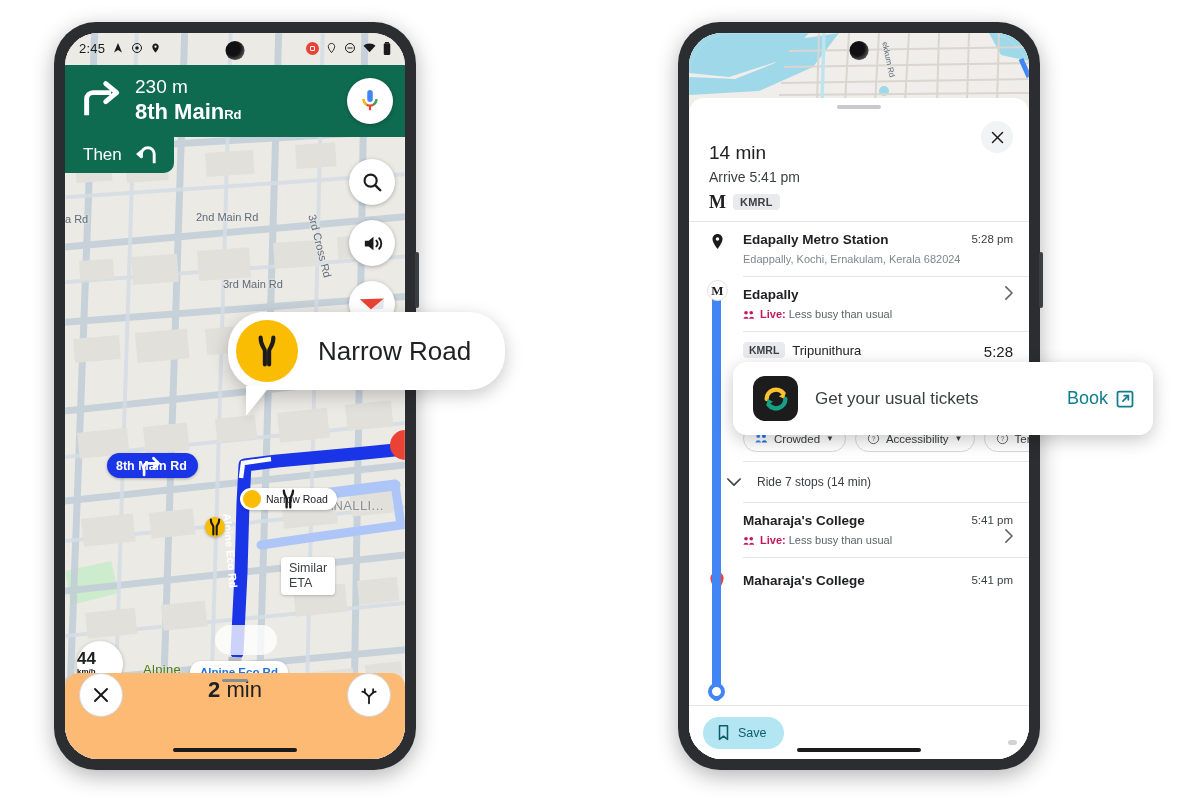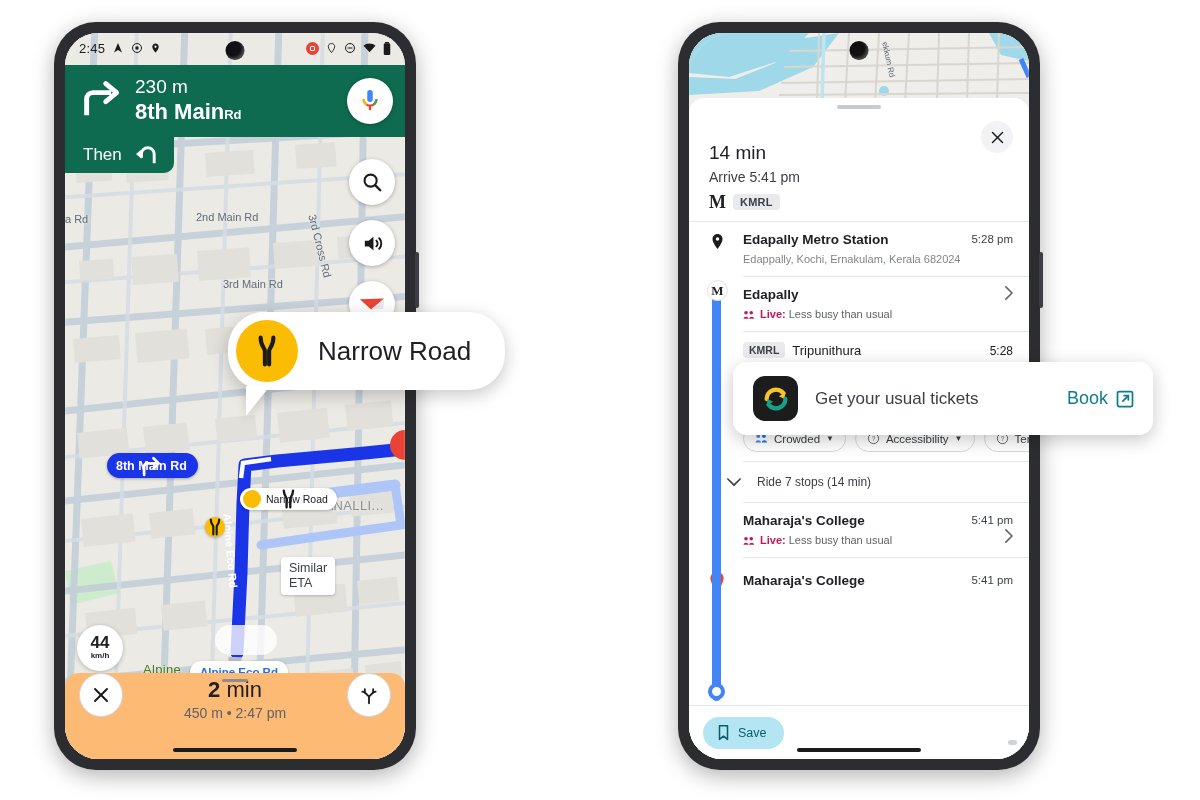--- a/index.html
+++ b/index.html
@@ -171,24 +171,24 @@
     padding:4px 8px;
     font-size:12.5px; line-height:15px;
     box-shadow:0 1px 3px rgba(0,0,0,.22);
   }
   .place-lbl {
     position:absolute; color:#4d7c0f; z-index:9;
     font-size:13px; letter-spacing:.3px;
     text-shadow: 0 0 3px #eceae5, 0 0 3px #eceae5;
   }
   .speed-badge {
-    position:absolute; left:12px; bottom:88px; z-index:22;
+    position:absolute; left:12px; bottom:72px; z-index:22;
     width:46px;height:46px;border-radius:50%;
     background:#fff;
-    display:flex;flex-direction:column;align-items:center;justify-content:center;
+    display:flex;flex-direction:column;align-items:flex-start;justify-content:center;
     box-shadow:0 1px 4px rgba(0,0,0,.25);
   }
   .speed-val { font-size:17px;font-weight:700;color:#202124;line-height:16px;}
   .speed-unit{ font-size:8px;font-weight:700;color:#202124;line-height:10px;}
 
   
   .bottom-sheet {
     position:absolute;left:0;right:0;bottom:0;z-index:30;
     background:#fdba74; height:86px;
     border-top-left-radius:14px;border-top-right-radius:14px;
@@ -276,21 +276,21 @@
 
   .trip-row { position:relative; padding:10px 16px 8px 54px; display:flex;}
   .trip-badge {
     background:#e8eaed;color:#3c4043;border-radius:4px;
     padding:2px 6px;font-size:10.5px;font-weight:700;margin-right:7px;
   }
   .trip-head { display:flex;align-items:center; }
   .trip-dest { font-size:13px;color:#202124; }
   .trip-sched { font-size:11.5px;color:#80868b;margin-top:4px;}
   .trip-clock { margin-left:auto;text-align:right;}
-  .trip-clock .hh { font-size:12px;color:#202124;line-height:19px;}
+  .trip-clock .hh { font-size:15px;color:#202124;line-height:19px;}
   .trip-clock .pm { font-size:17px;color:#5f6368;line-height:14px;}
 
   .chips { display:flex;gap:9px;padding:8px 0 9px 54px;overflow:hidden; }
   .chip {
     display:flex;align-items:center;gap:6px;
     border:1px solid #d6d8db;border-radius:16px;
     height:27px;padding:0 11px;white-space:nowrap;
     font-size:11.5px;color:#3c4043;background:#fff;
   }
   .chip .cv { font-size:8px;color:#3c4043; }
@@ -586,21 +586,20 @@
         <svg width="18" height="18" viewBox="0 0 24 24">
           <line x1="4" y1="4" x2="20" y2="20" stroke="#1b1b1b" stroke-width="2.6" stroke-linecap="round"></line>
           <line x1="20" y1="4" x2="4" y2="20" stroke="#1b1b1b" stroke-width="2.6" stroke-linecap="round"></line>
         </svg>
       </div>
       <div class="trip-center">
         <div class="trip-time">
           <b>2</b>
           <span>min</span>
         </div>
-        <div class="trip-sub">450 m  •  2:47 pm</div>
       </div>
       <div class="circle-btn">
         <svg width="20" height="20" viewBox="0 0 24 24">
           <path d="M12 22 V14 l-5 -5" stroke="#1b1b1b" stroke-width="2.2" fill="none" stroke-linecap="round"></path>
           <path d="M12 14 l5 -5" stroke="#1b1b1b" stroke-width="2.2" fill="none" stroke-linecap="round"></path>
           <path d="M7 9 l0 -4 M7 9 l-3 -1" stroke="#1b1b1b" stroke-width="2.2" fill="none" stroke-linecap="round"></path>
           <path d="M17 9 l0 -4 M17 9 l3 -1" stroke="#1b1b1b" stroke-width="2.2" fill="none" stroke-linecap="round"></path>
         </svg>
       </div>
       <div class="home-ind"></div>

